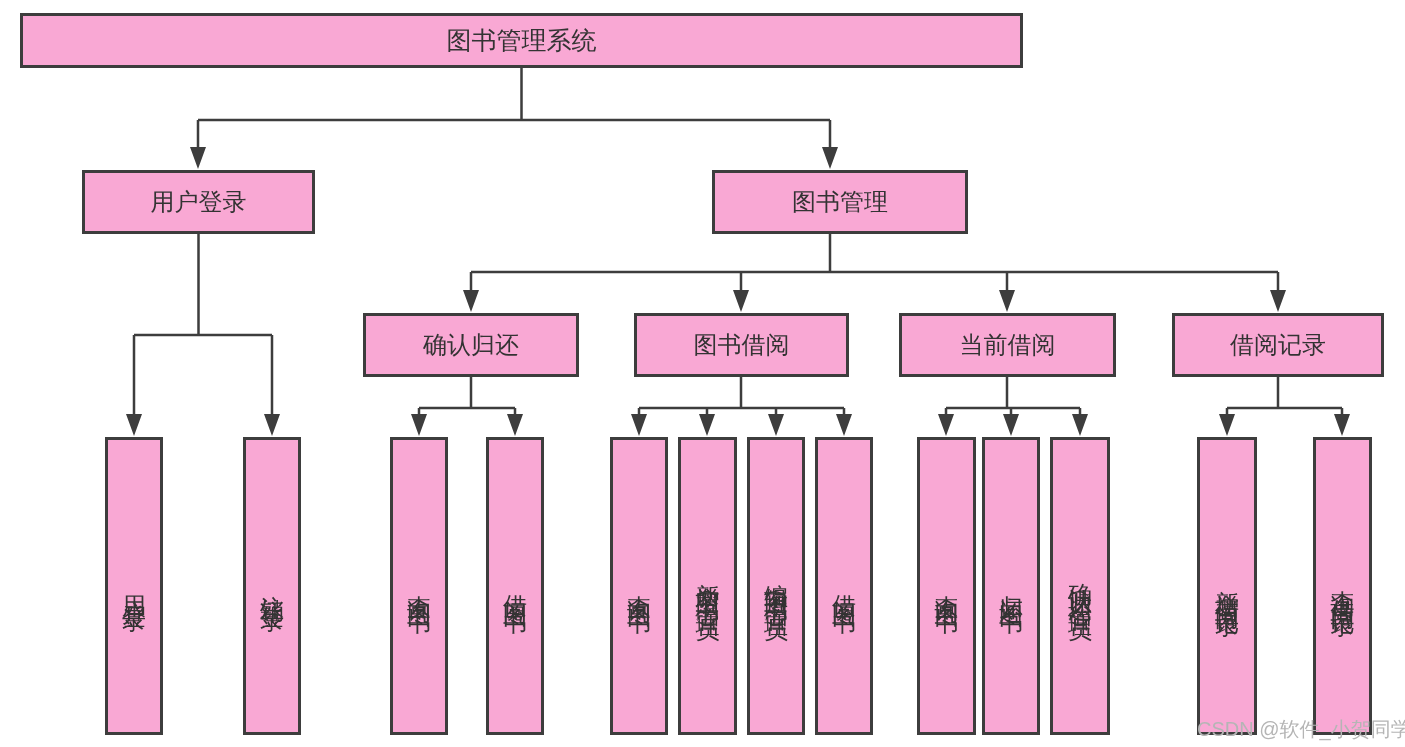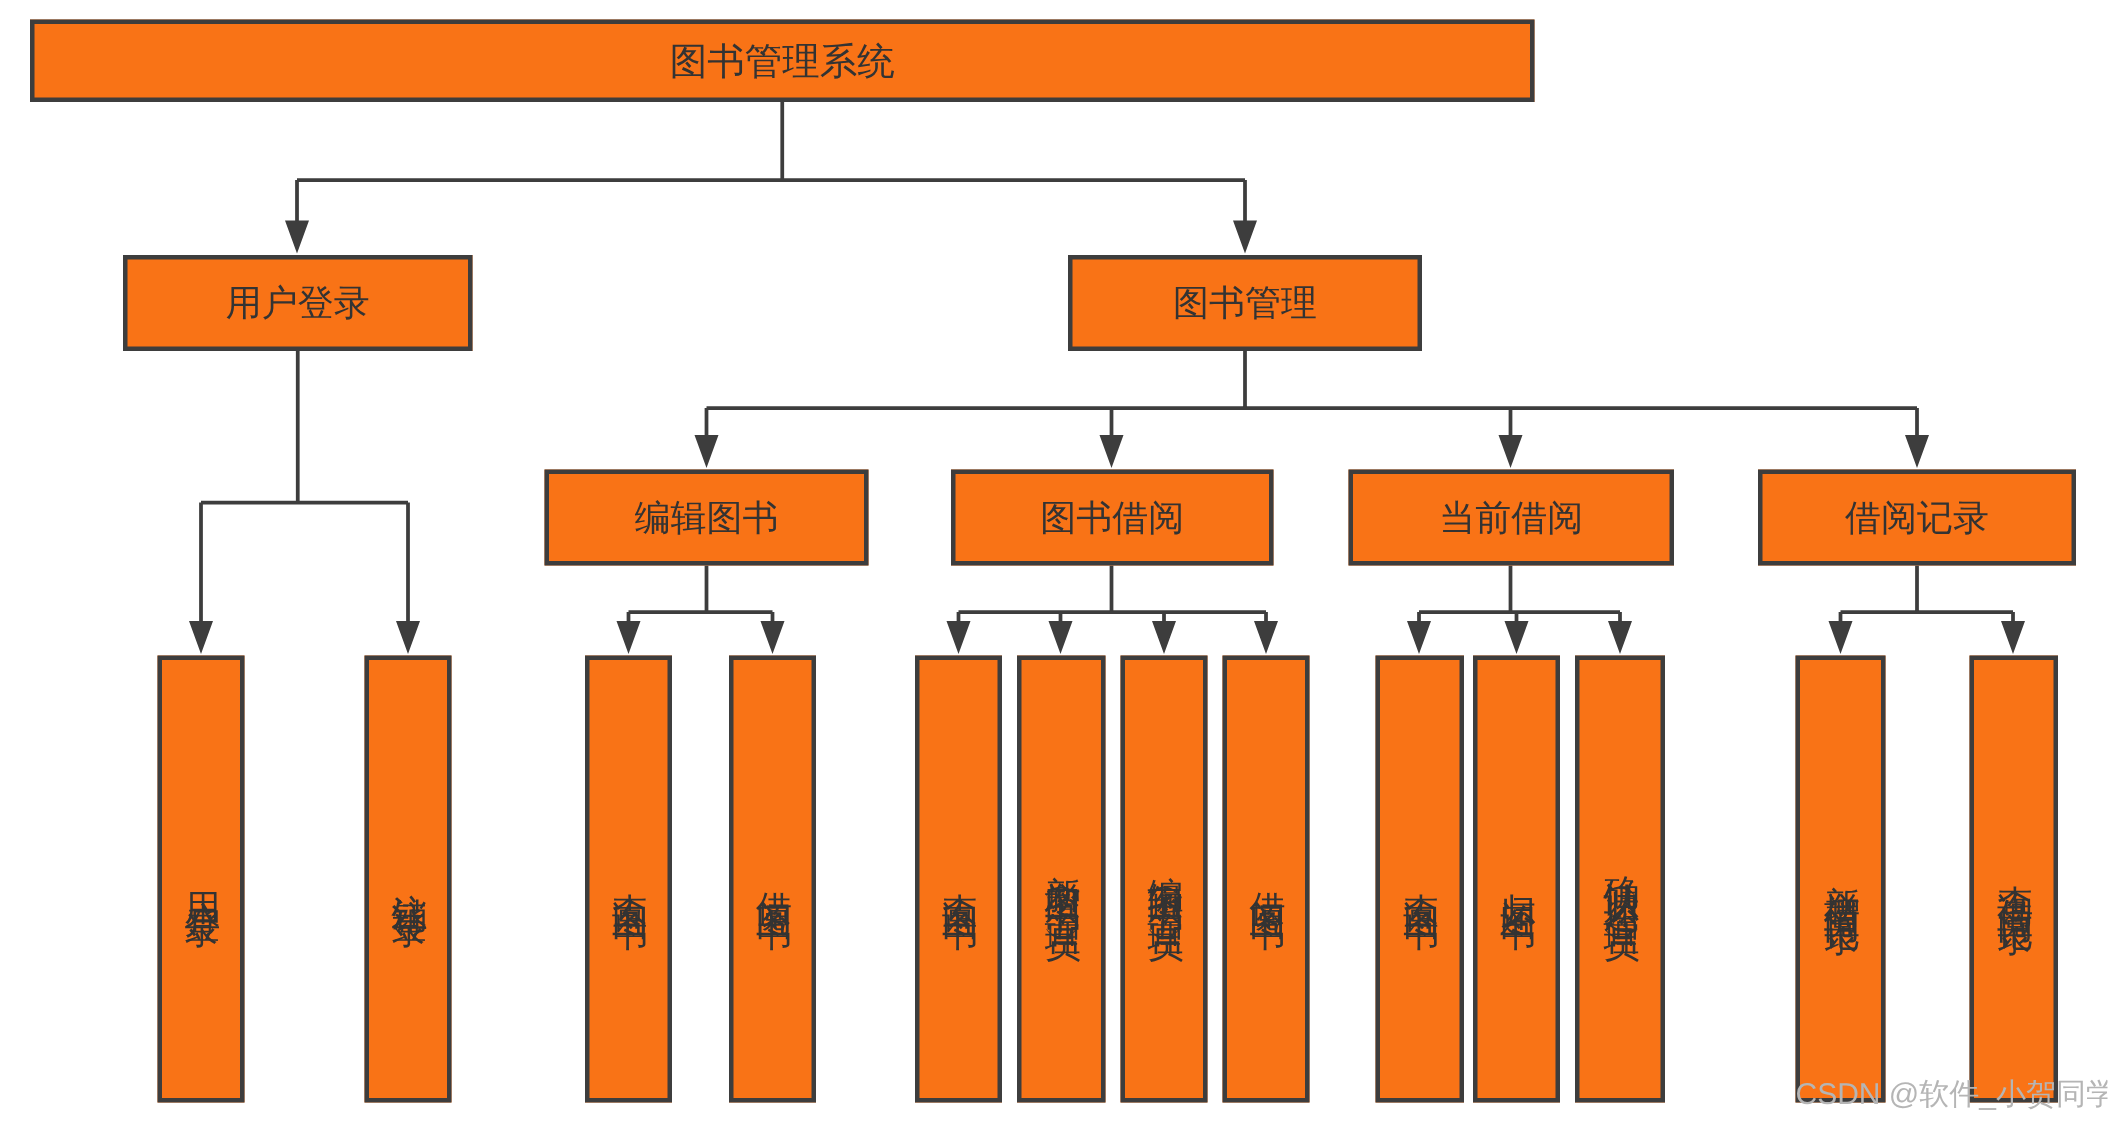--- a/index.html
+++ b/index.html
@@ -10,34 +10,34 @@
   html,body{margin:0;padding:0;background:#ffffff;}
   body{
     width:1405px;height:747px;position:relative;overflow:hidden;
     font-family:"Liberation Sans","DejaVu Sans",sans-serif;
     color:var(--text);
   }
   .canvas{position:absolute;inset:0;}
   svg.connectors{position:absolute;left:0;top:0;z-index:1;}
   .box{
     position:absolute;z-index:2;box-sizing:border-box;
-    border:3px solid var(--line);background:#f97316;
+    border:3px solid var(--line);background:#f9a8d4;
     display:flex;align-items:center;justify-content:center;
     font-size:24px;color:var(--text);white-space:nowrap;
   }
   .box.title{font-size:25px;}
   .leaf{top:437px;width:58px;height:298px;}
   .leaf .vlabel{
     writing-mode:vertical-lr;text-orientation:mixed;
     font-size:24px;letter-spacing:5px;line-height:1;white-space:nowrap;
   }
   
   #root{left:20px;top:13px;width:1003px;height:55px;}
   #n-user{left:82px;top:170px;width:233px;height:64px;}
-  #n-book{left:712px;top:170px;width:236px;height:64px;}
+  #n-book{left:712px;top:170px;width:256px;height:64px;}
   #s0{left:363px;top:313px;width:216px;height:64px;}
   #s1{left:634px;top:313px;width:215px;height:64px;text-align:right;}
   #s2{left:899px;top:313px;width:217px;height:64px;}
   #s3{left:1172px;top:313px;width:212px;height:64px;}
   #l0{left:105px;} #l1{left:243px;}
   #l2{left:390px;} #l3{left:486px;}
   #l4{left:610px;} #l5{left:678px;width:59px;} #l6{left:747px;} #l7{left:815px;}
   #l8{left:917px;width:59px;} #l9{left:982px;} #l10{left:1050px;width:60px;}
   #l11{left:1197px;width:60px;} #l12{left:1313px;width:59px;}
   .watermark{
@@ -75,21 +75,21 @@
   </div>
 
   <div class="box" id="n-user">
     <span>用户登录</span>
   </div>
   <div class="box" id="n-book">
     <span>图书管理</span>
   </div>
 
   <div class="box" id="s0">
-    <span>编辑图书</span>
+    <span>确认归还</span>
   </div>
   <div class="box" id="s1">
     <span>图书借阅</span>
   </div>
   <div class="box" id="s3">
     <span>借阅记录</span>
   </div>
   <div class="box" id="s2">
     <span>当前借阅</span>
   </div>

